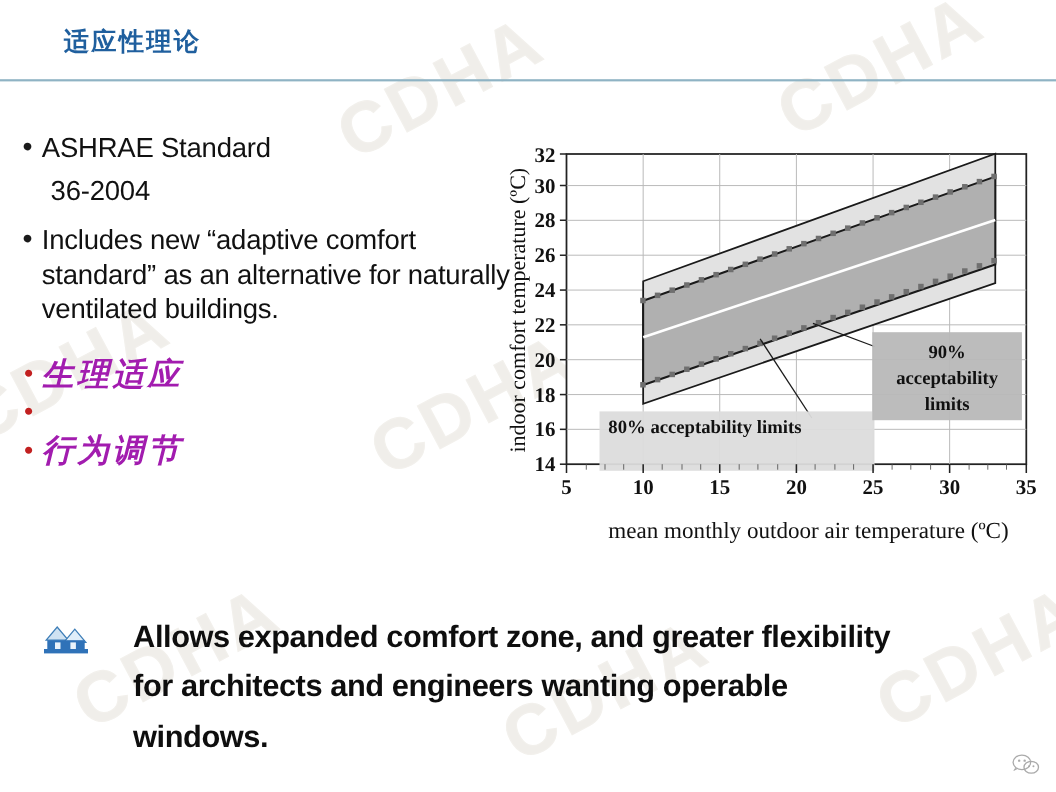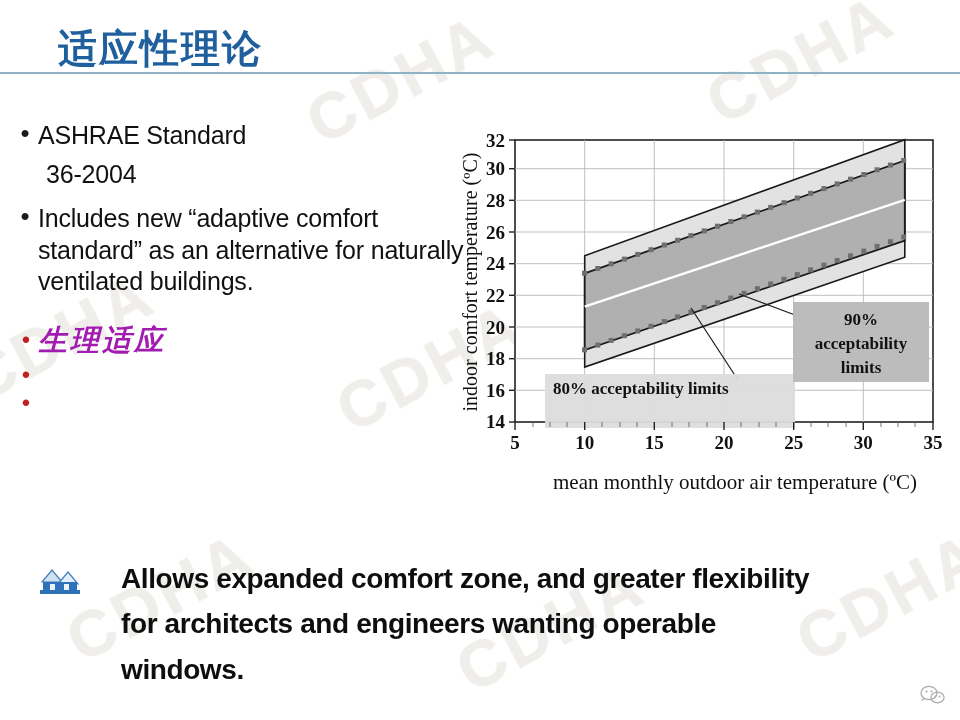--- a/index.html
+++ b/index.html
@@ -23,21 +23,21 @@
     transform:rotate(-28deg);
     white-space:nowrap;
     -webkit-text-stroke:1px #f2f0ec;
   }
 
   
   #header-area{position:absolute;left:0;top:0;width:960px;height:76px;z-index:3;}
   #page-title{
     position:absolute;left:58px;top:22px;
     font-family:"Liberation Sans", sans-serif;
-    font-weight:700;font-size:39px;color:#1f5f9e;letter-spacing:2px;
+    font-weight:700;font-size:23px;color:#1f5f9e;letter-spacing:2px;
     text-shadow:0 1px 0 rgba(255,255,255,.6);
   }
   #header-rule{
     position:absolute;left:0;top:72px;width:960px;height:2px;
     background:#8fb3c4;
   }
 
   
   #left-col{position:absolute;left:0;top:120px;width:470px;z-index:3;}
 
@@ -136,20 +136,21 @@
   <div id="red-list">
     <div class="red-row">
       <div class="red-dot">•</div>
       <div class="red-text">生理适应</div>
     </div>
     <div class="red-row">
       <div class="red-dot">•</div>
     </div>
     <div class="red-row">
       <div class="red-dot">•</div>
+      <div class="red-text">行为调节</div>
     </div>
   </div>
 </div>
 
 <div id="bottom-block">
   <svg id="house-icon" viewBox="0 0 44 34">
     <path d="M4 20 L14 8 L24 20 Z" fill="#cfe2f2" stroke="#3f7fb8" stroke-width="1.2"></path>
     <path d="M20 22 L30 10 L40 22 Z" fill="#dfeefa" stroke="#3f7fb8" stroke-width="1.2"></path>
     <rect x="5" y="20" width="34" height="9" fill="#2f72b8"></rect>
     <rect x="2" y="28" width="40" height="4" fill="#2f72b8"></rect>

